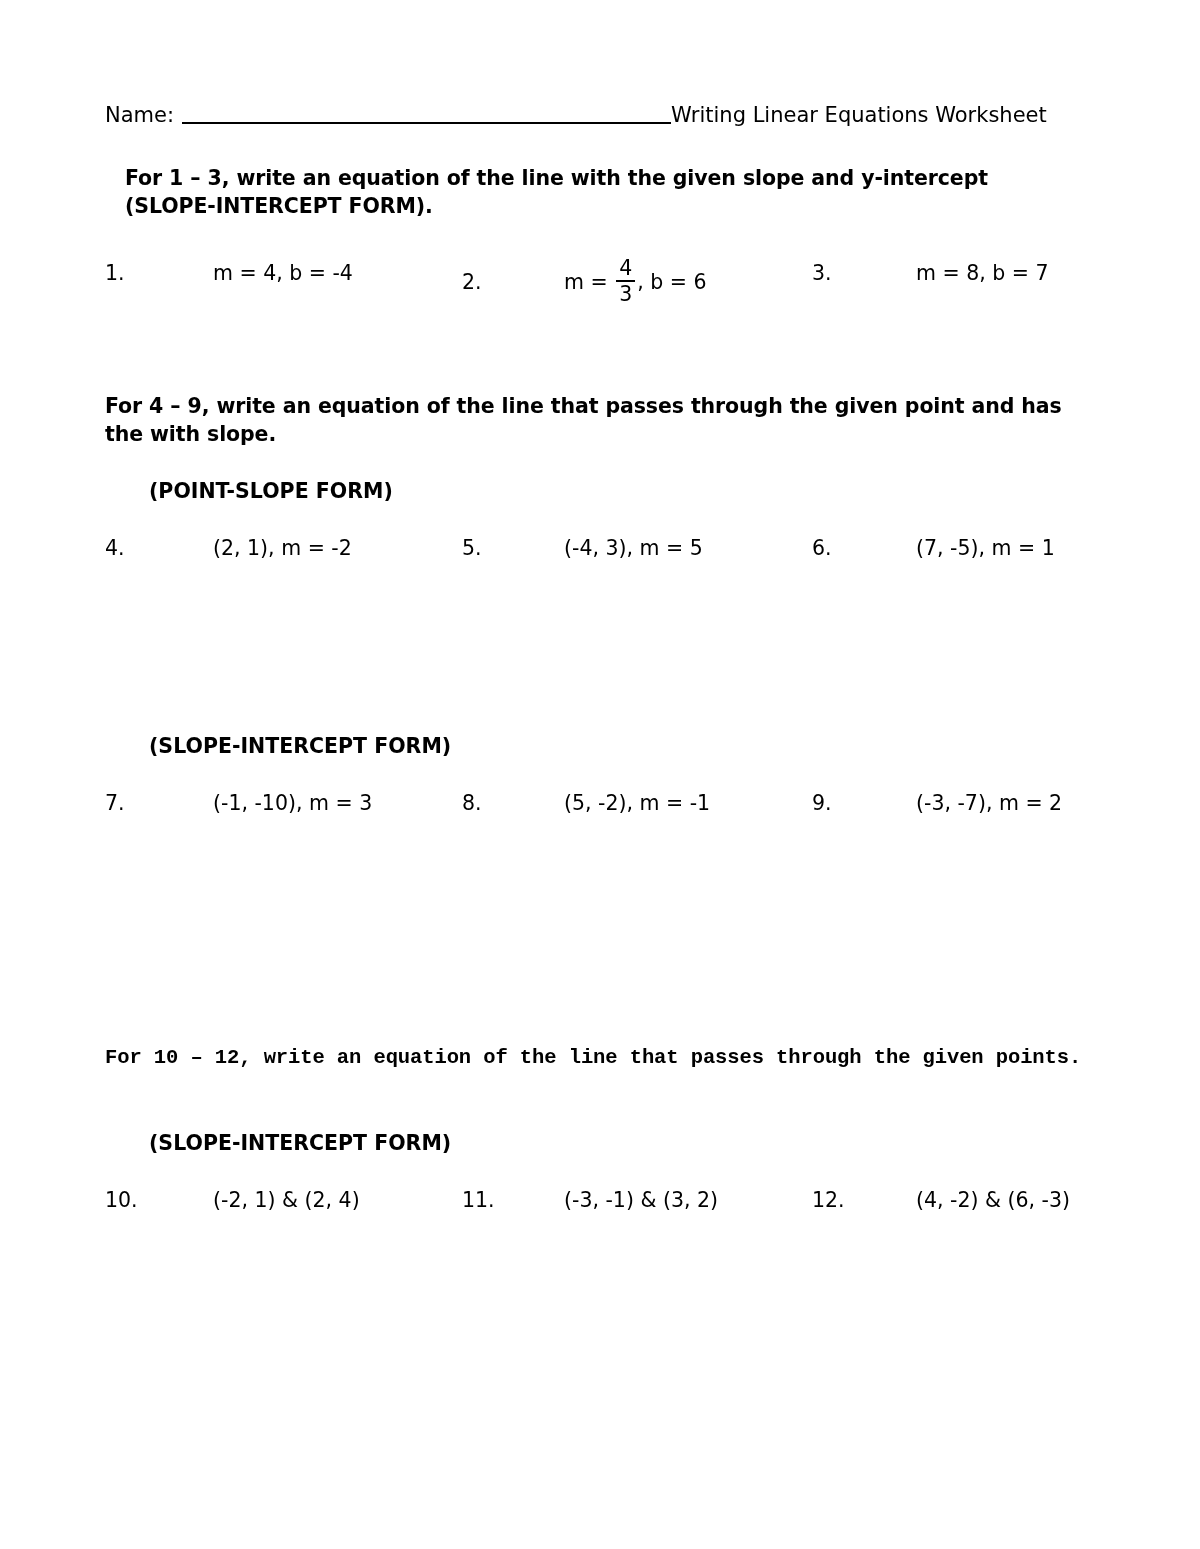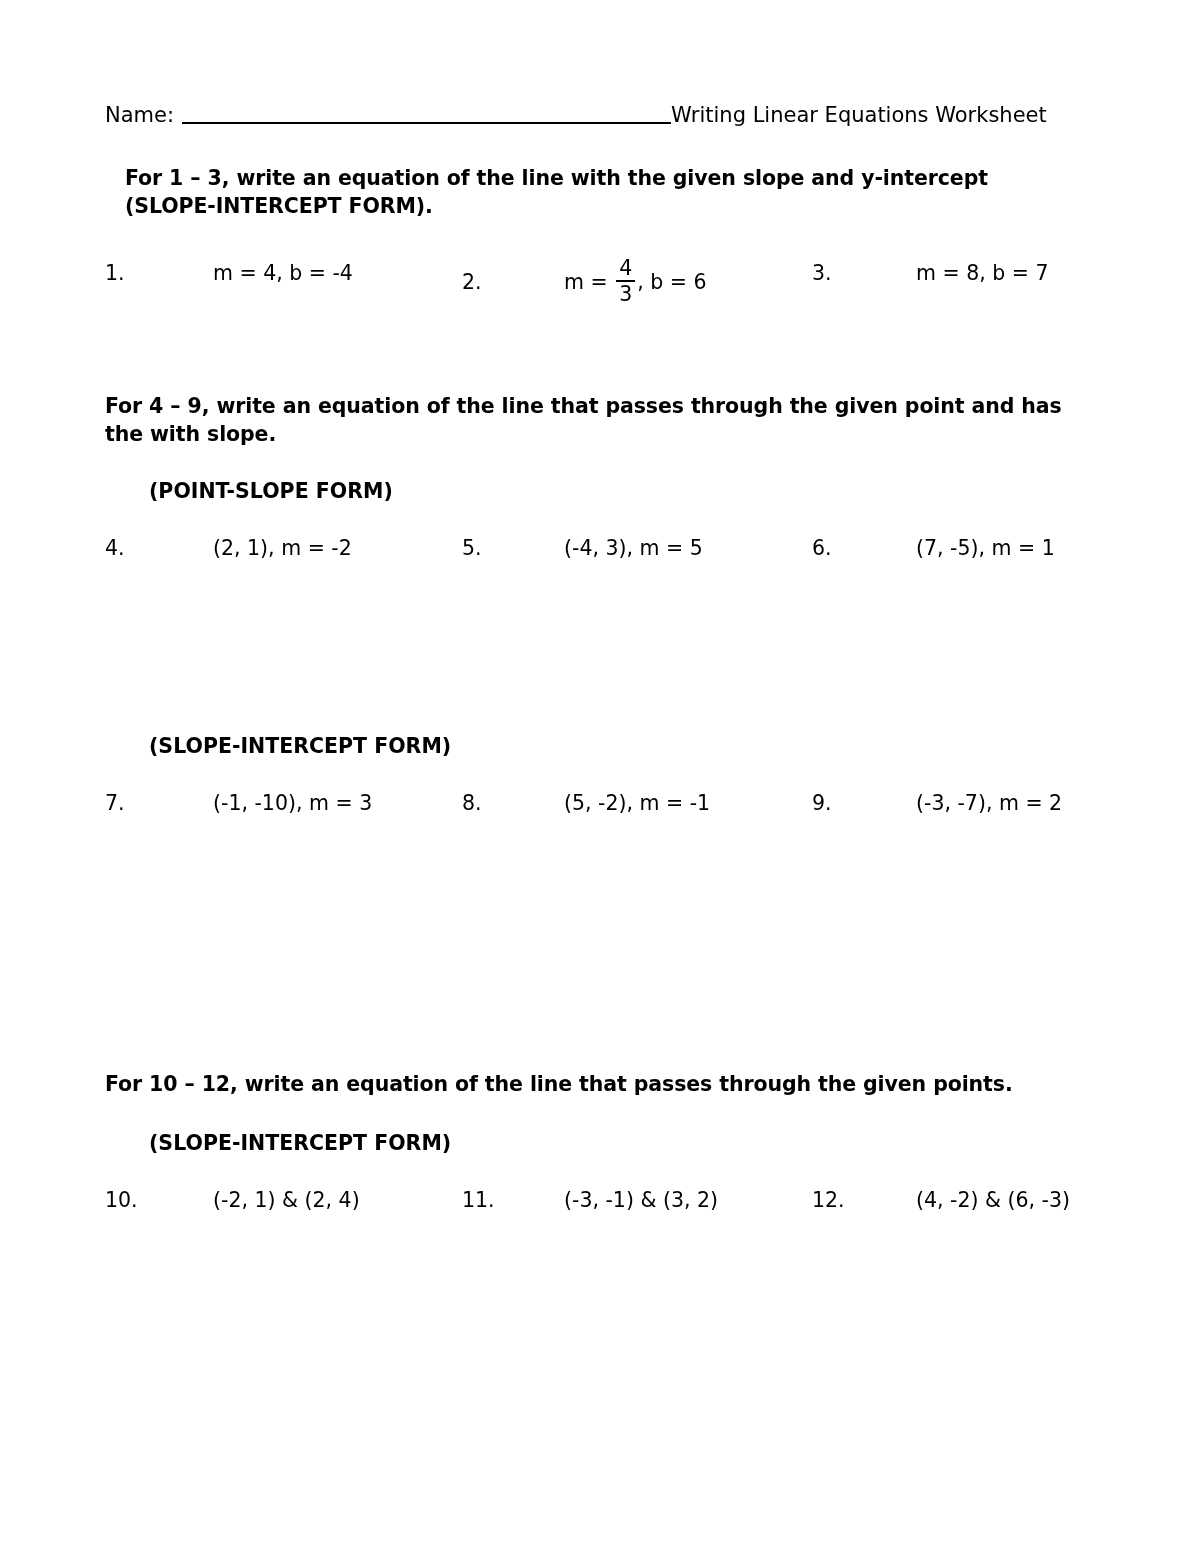--- a/index.html
+++ b/index.html
@@ -232,21 +232,21 @@
       <span class="body">(5, -2), m = -1</span>
     </div>
     <div class="prob col3">
       <span class="num">9.</span>
       <span class="body">(-3, -7), m = 2</span>
     </div>
   </div>
 
   <div style="position:absolute; left:105px; top:835px; width:945px; height:225px;"></div>
 
-  <div class="heading" style="top:1070px;">
+  <div class="heading" style="top:1044px;font-family:Liberation Mono, monospace;">
     <span class="ln">For 10 – 12, write an equation of the line that passes through the given points.</span>
   </div>
 
   <div class="subheading" style="top:1129px;">(SLOPE-INTERCEPT FORM)</div>
 
   <div class="row" style="top:1185px;">
     <div class="prob col1">
       <span class="num">10.</span>
       <span class="body">(-2, 1) &amp; (2, 4)</span>
     </div>

